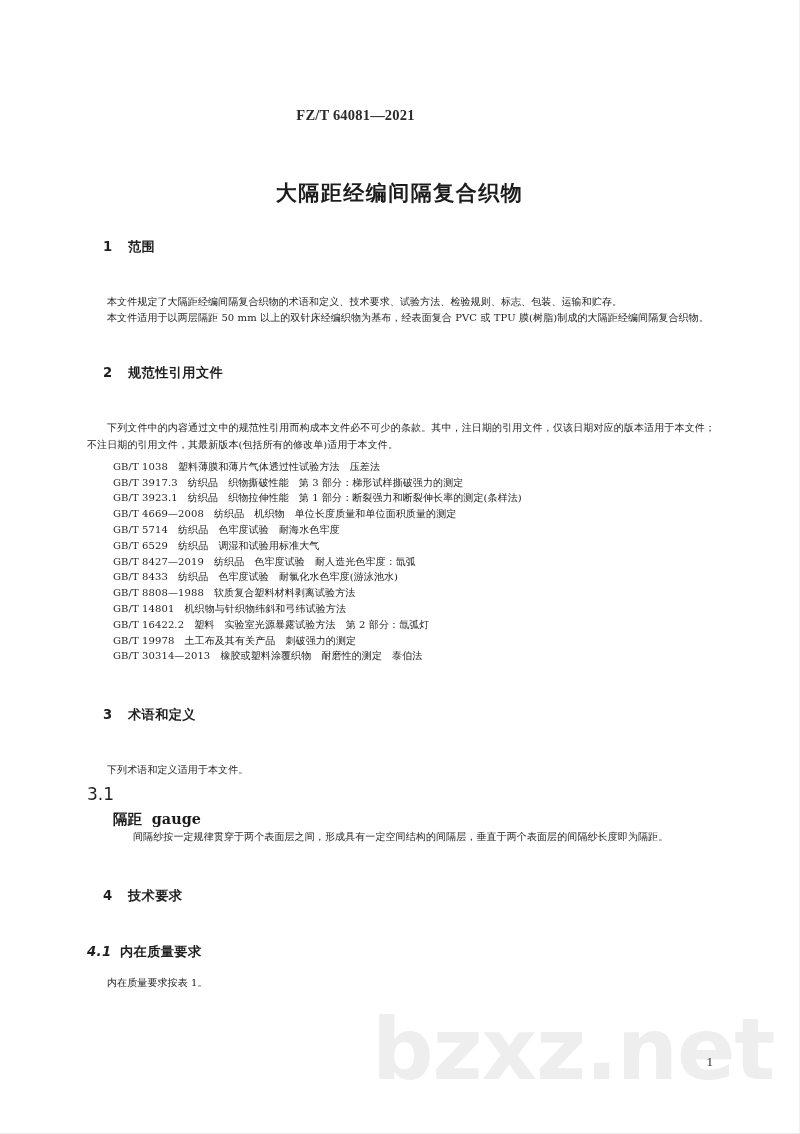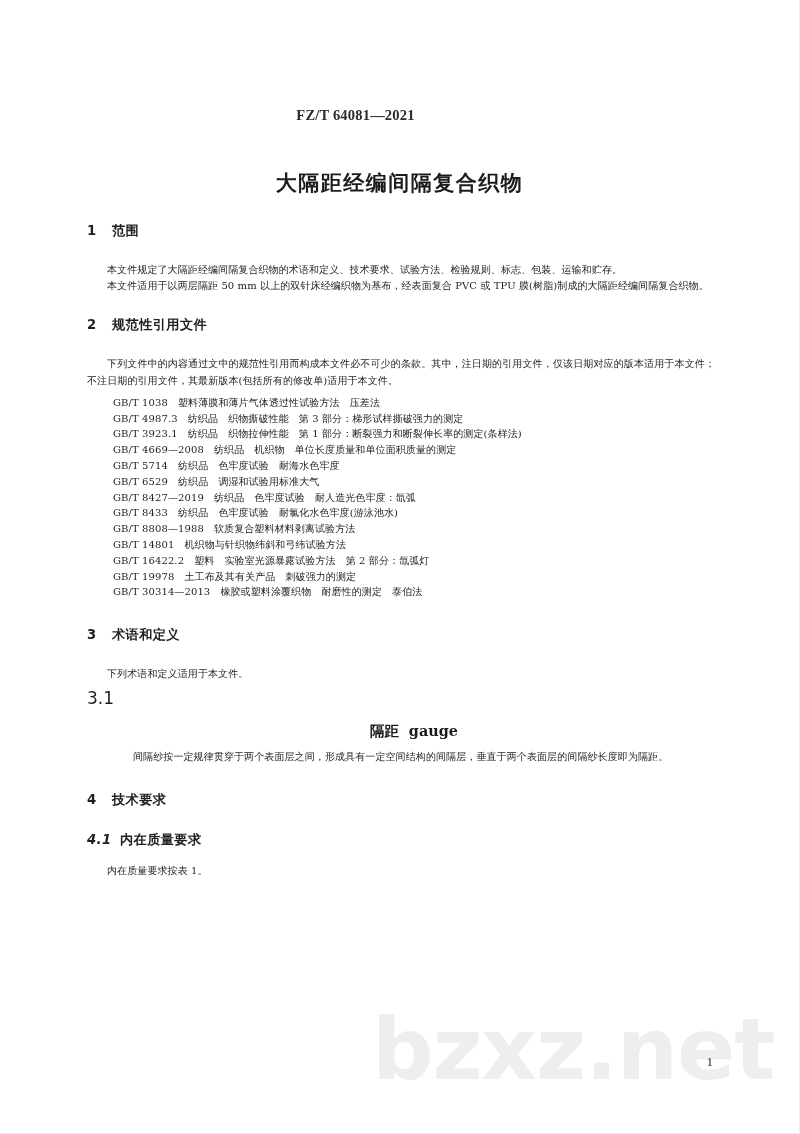--- a/index.html
+++ b/index.html
@@ -50,41 +50,41 @@
     font-family: "Liberation Serif", "DejaVu Serif", serif;
     font-weight: bold;
     font-size: 14.5px;
     color: #2b2b2b;
     letter-spacing: 0.2px;
     margin-top: 21px;
   }
   .doc-title {
     position: absolute;
     left: 0;
-    top: 155px;
+    top: 165px;
     width: 100%;
     text-align: center;
     font-family: "DejaVu Sans", "Liberation Sans", sans-serif;
     font-weight: bold;
     font-size: 21px;
     color: #1c1c1c;
     letter-spacing: 1.5px;
   }
   .body-block {
     position: absolute;
     left: 87px;
     top: 222px;
     width: 628px;
   }
   .h1 {
     font-family: "DejaVu Sans", "Liberation Sans", sans-serif;
     font-weight: bold;
     font-size: 13.2px;
     color: #1f1f1f;
-    margin: 0;
+    margin: 16px;
     letter-spacing: 0.4px;
   }
   .h1 .num { display: inline-block; min-width: 25px; }
   .h2 {
     font-family: "DejaVu Sans", "Liberation Sans", sans-serif;
     font-weight: bold;
     font-size: 13.2px;
     color: #1f1f1f;
     margin: 0;
     letter-spacing: 0.4px;
@@ -120,23 +120,22 @@
     margin: 0;
     padding-left: 26px;
     white-space: nowrap;
     letter-spacing: 0.1px;
   }
   .term-name {
     font-family: "DejaVu Serif", "Liberation Serif", serif;
     font-weight: bold;
     font-size: 14.4px;
     color: #1a1a1a;
-    margin: 8px;
+    margin: 0;
     padding-left: 26px;
-    text-align: center;
   }
   .term-name .en { padding-left: 10px; }
   .sp-6  { height: 6px; }
   .sp-14 { height: 14px; }
   .sp-22 { height: 22px; }
   .sp-26 { height: 26px; }
   .pageno {
     position: absolute;
     right: 86px;
     top: 1054px;
@@ -166,21 +165,21 @@
       <p class="para">本文件适用于以两层隔距 50 mm 以上的双针床经编织物为基布，经表面复合 PVC 或 TPU 膜(树脂)制成的大隔距经编间隔复合织物。</p>
 
       <div class="sp-22"></div>
 
       <div class="h1"><span class="num">2</span><span>规范性引用文件</span></div>
       <div class="sp-22"></div>
       <p class="para">下列文件中的内容通过文中的规范性引用而构成本文件必不可少的条款。其中，注日期的引用文件，仅该日期对应的版本适用于本文件；不注日期的引用文件，其最新版本(包括所有的修改单)适用于本文件。</p>
       <div class="sp-6"></div>
       <ul class="ref-list">
         <li class="ref-item">GB/T 1038 塑料薄膜和薄片气体透过性试验方法 压差法</li>
-        <li class="ref-item">GB/T 4987.3 纺织品 织物撕破性能 第 3 部分：梯形试样撕破强力的测定</li>
+        <li class="ref-item">GB/T 3917.3 纺织品 织物撕破性能 第 3 部分：梯形试样撕破强力的测定</li>
         <li class="ref-item">GB/T 3923.1 纺织品 织物拉伸性能 第 1 部分：断裂强力和断裂伸长率的测定(条样法)</li>
         <li class="ref-item">GB/T 4669—2008 纺织品 机织物 单位长度质量和单位面积质量的测定</li>
         <li class="ref-item">GB/T 5714 纺织品 色牢度试验 耐海水色牢度</li>
         <li class="ref-item">GB/T 6529 纺织品 调湿和试验用标准大气</li>
         <li class="ref-item">GB/T 8427—2019 纺织品 色牢度试验 耐人造光色牢度：氙弧</li>
         <li class="ref-item">GB/T 8433 纺织品 色牢度试验 耐氯化水色牢度(游泳池水)</li>
         <li class="ref-item">GB/T 8808—1988 软质复合塑料材料剥离试验方法</li>
         <li class="ref-item">GB/T 14801 机织物与针织物纬斜和弓纬试验方法</li>
         <li class="ref-item">GB/T 16422.2 塑料 实验室光源暴露试验方法 第 2 部分：氙弧灯</li>
         <li class="ref-item">GB/T 19978 土工布及其有关产品 刺破强力的测定</li>

